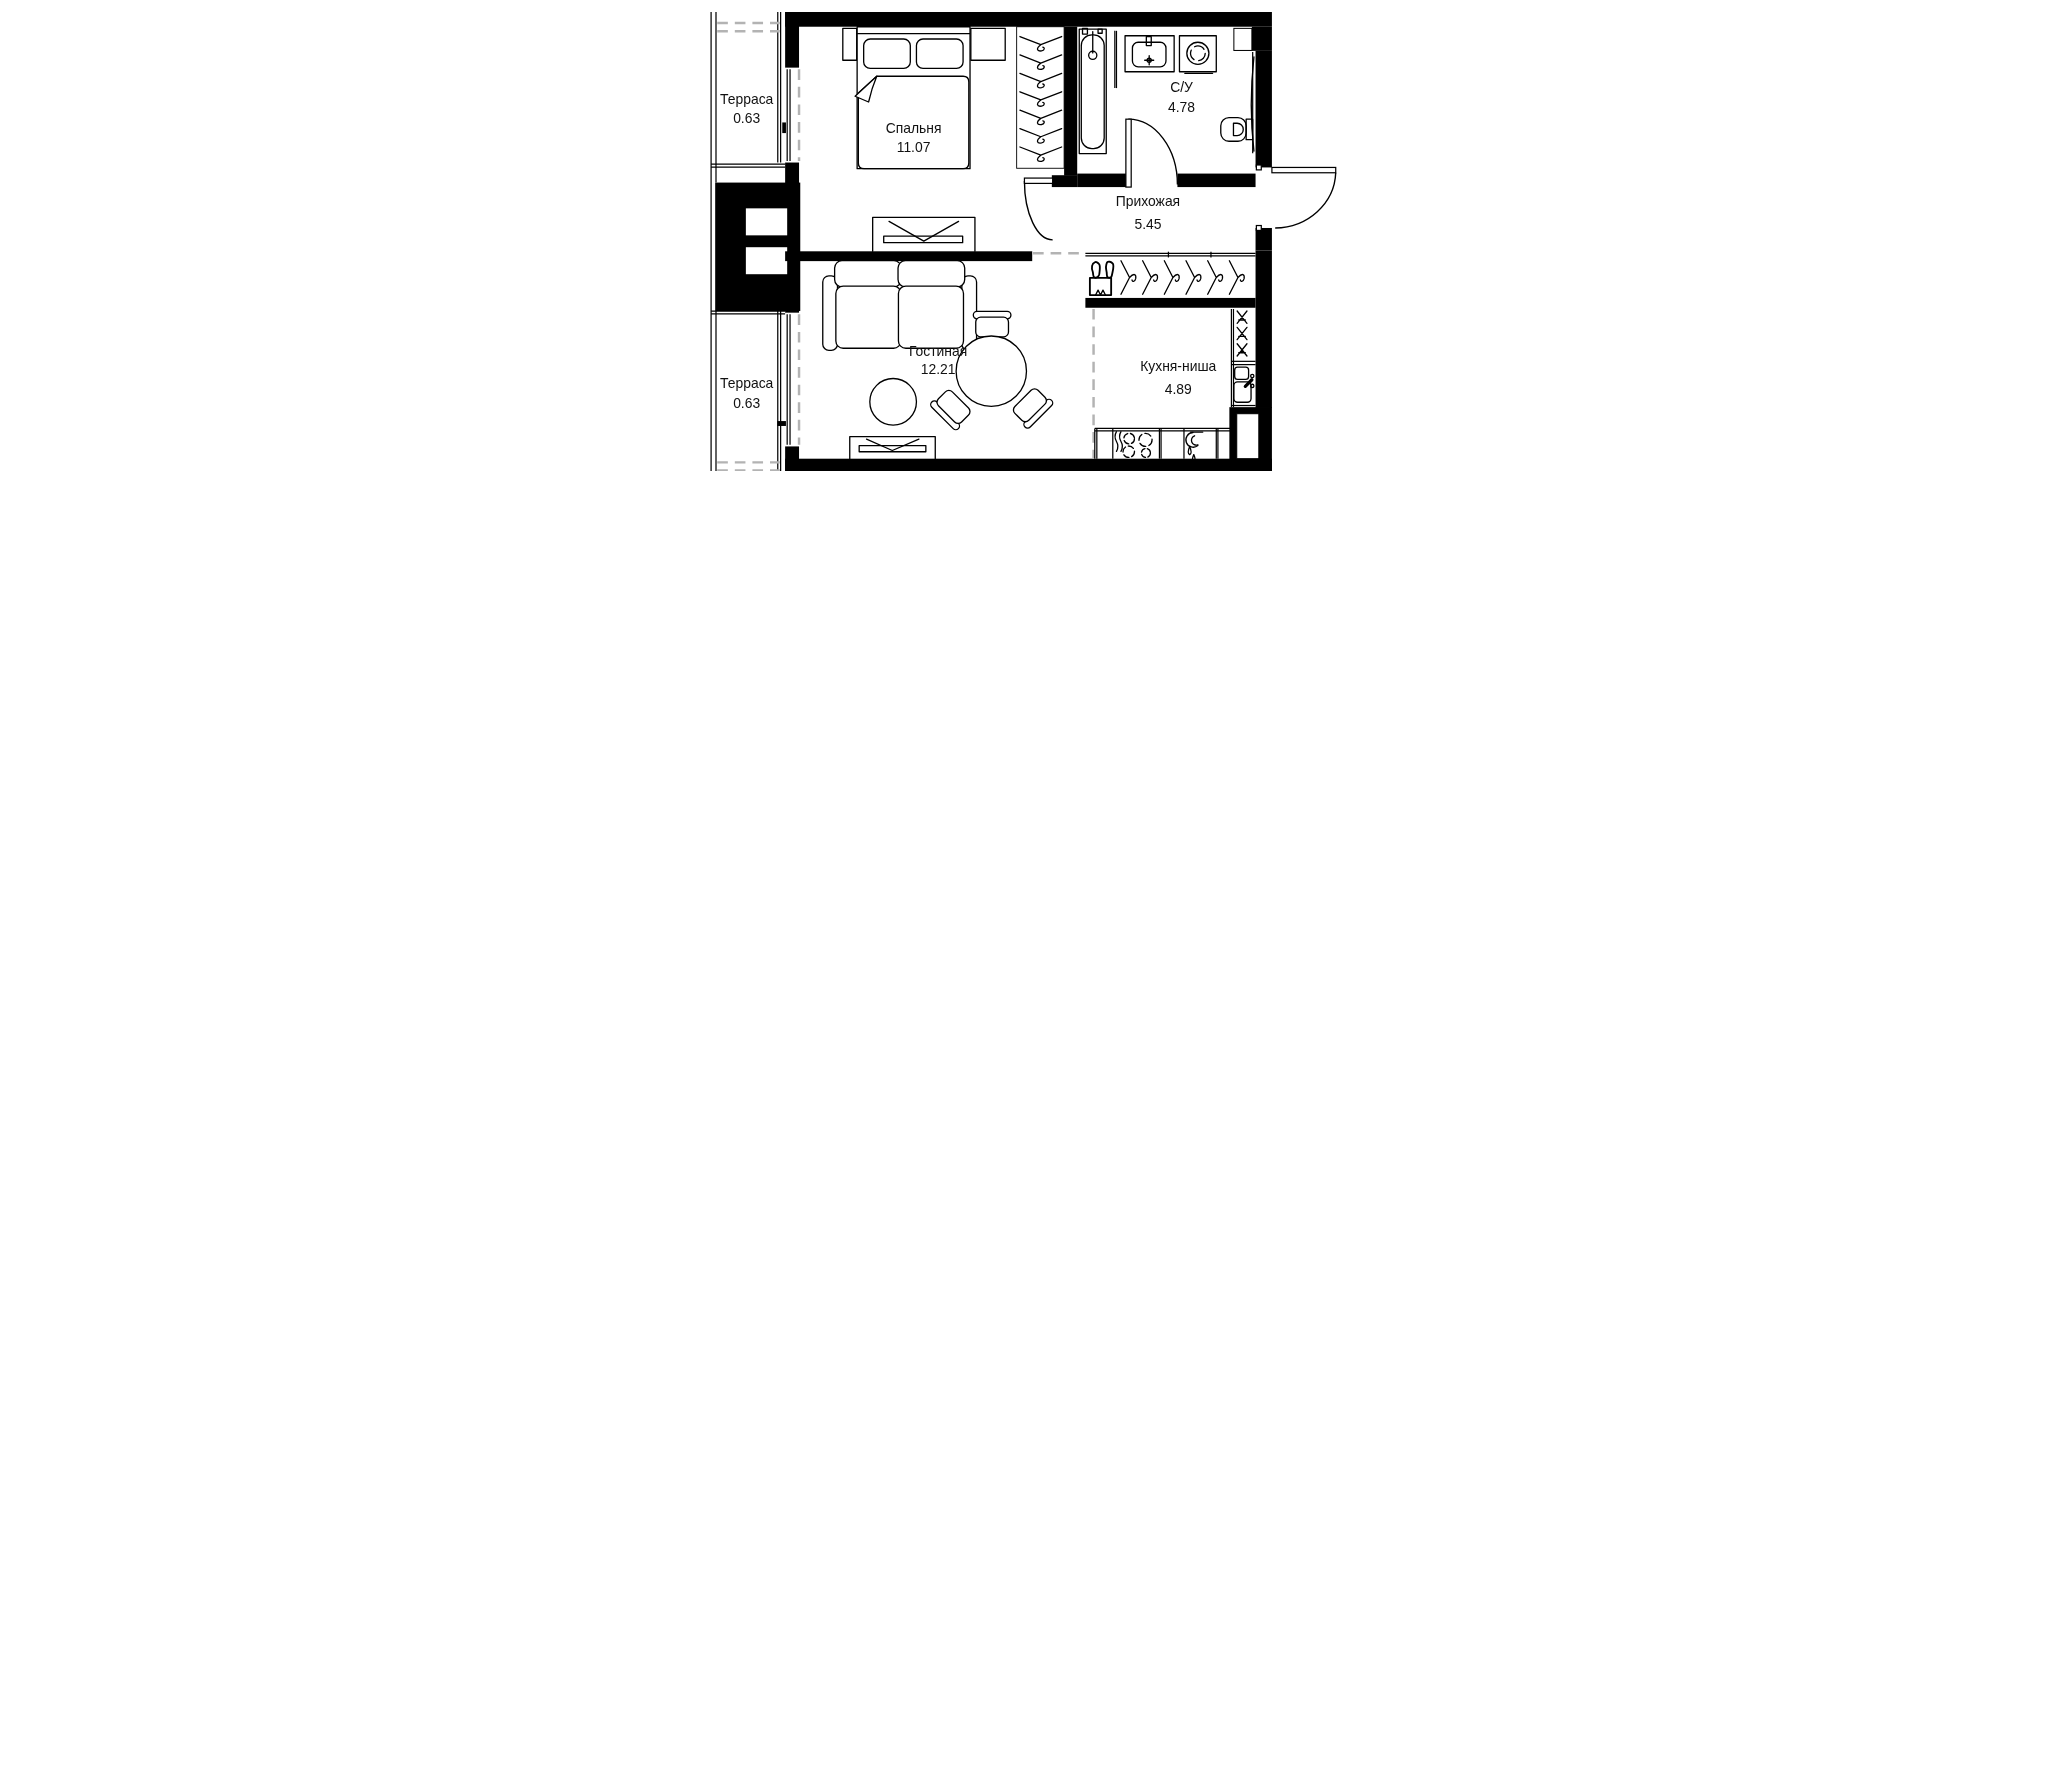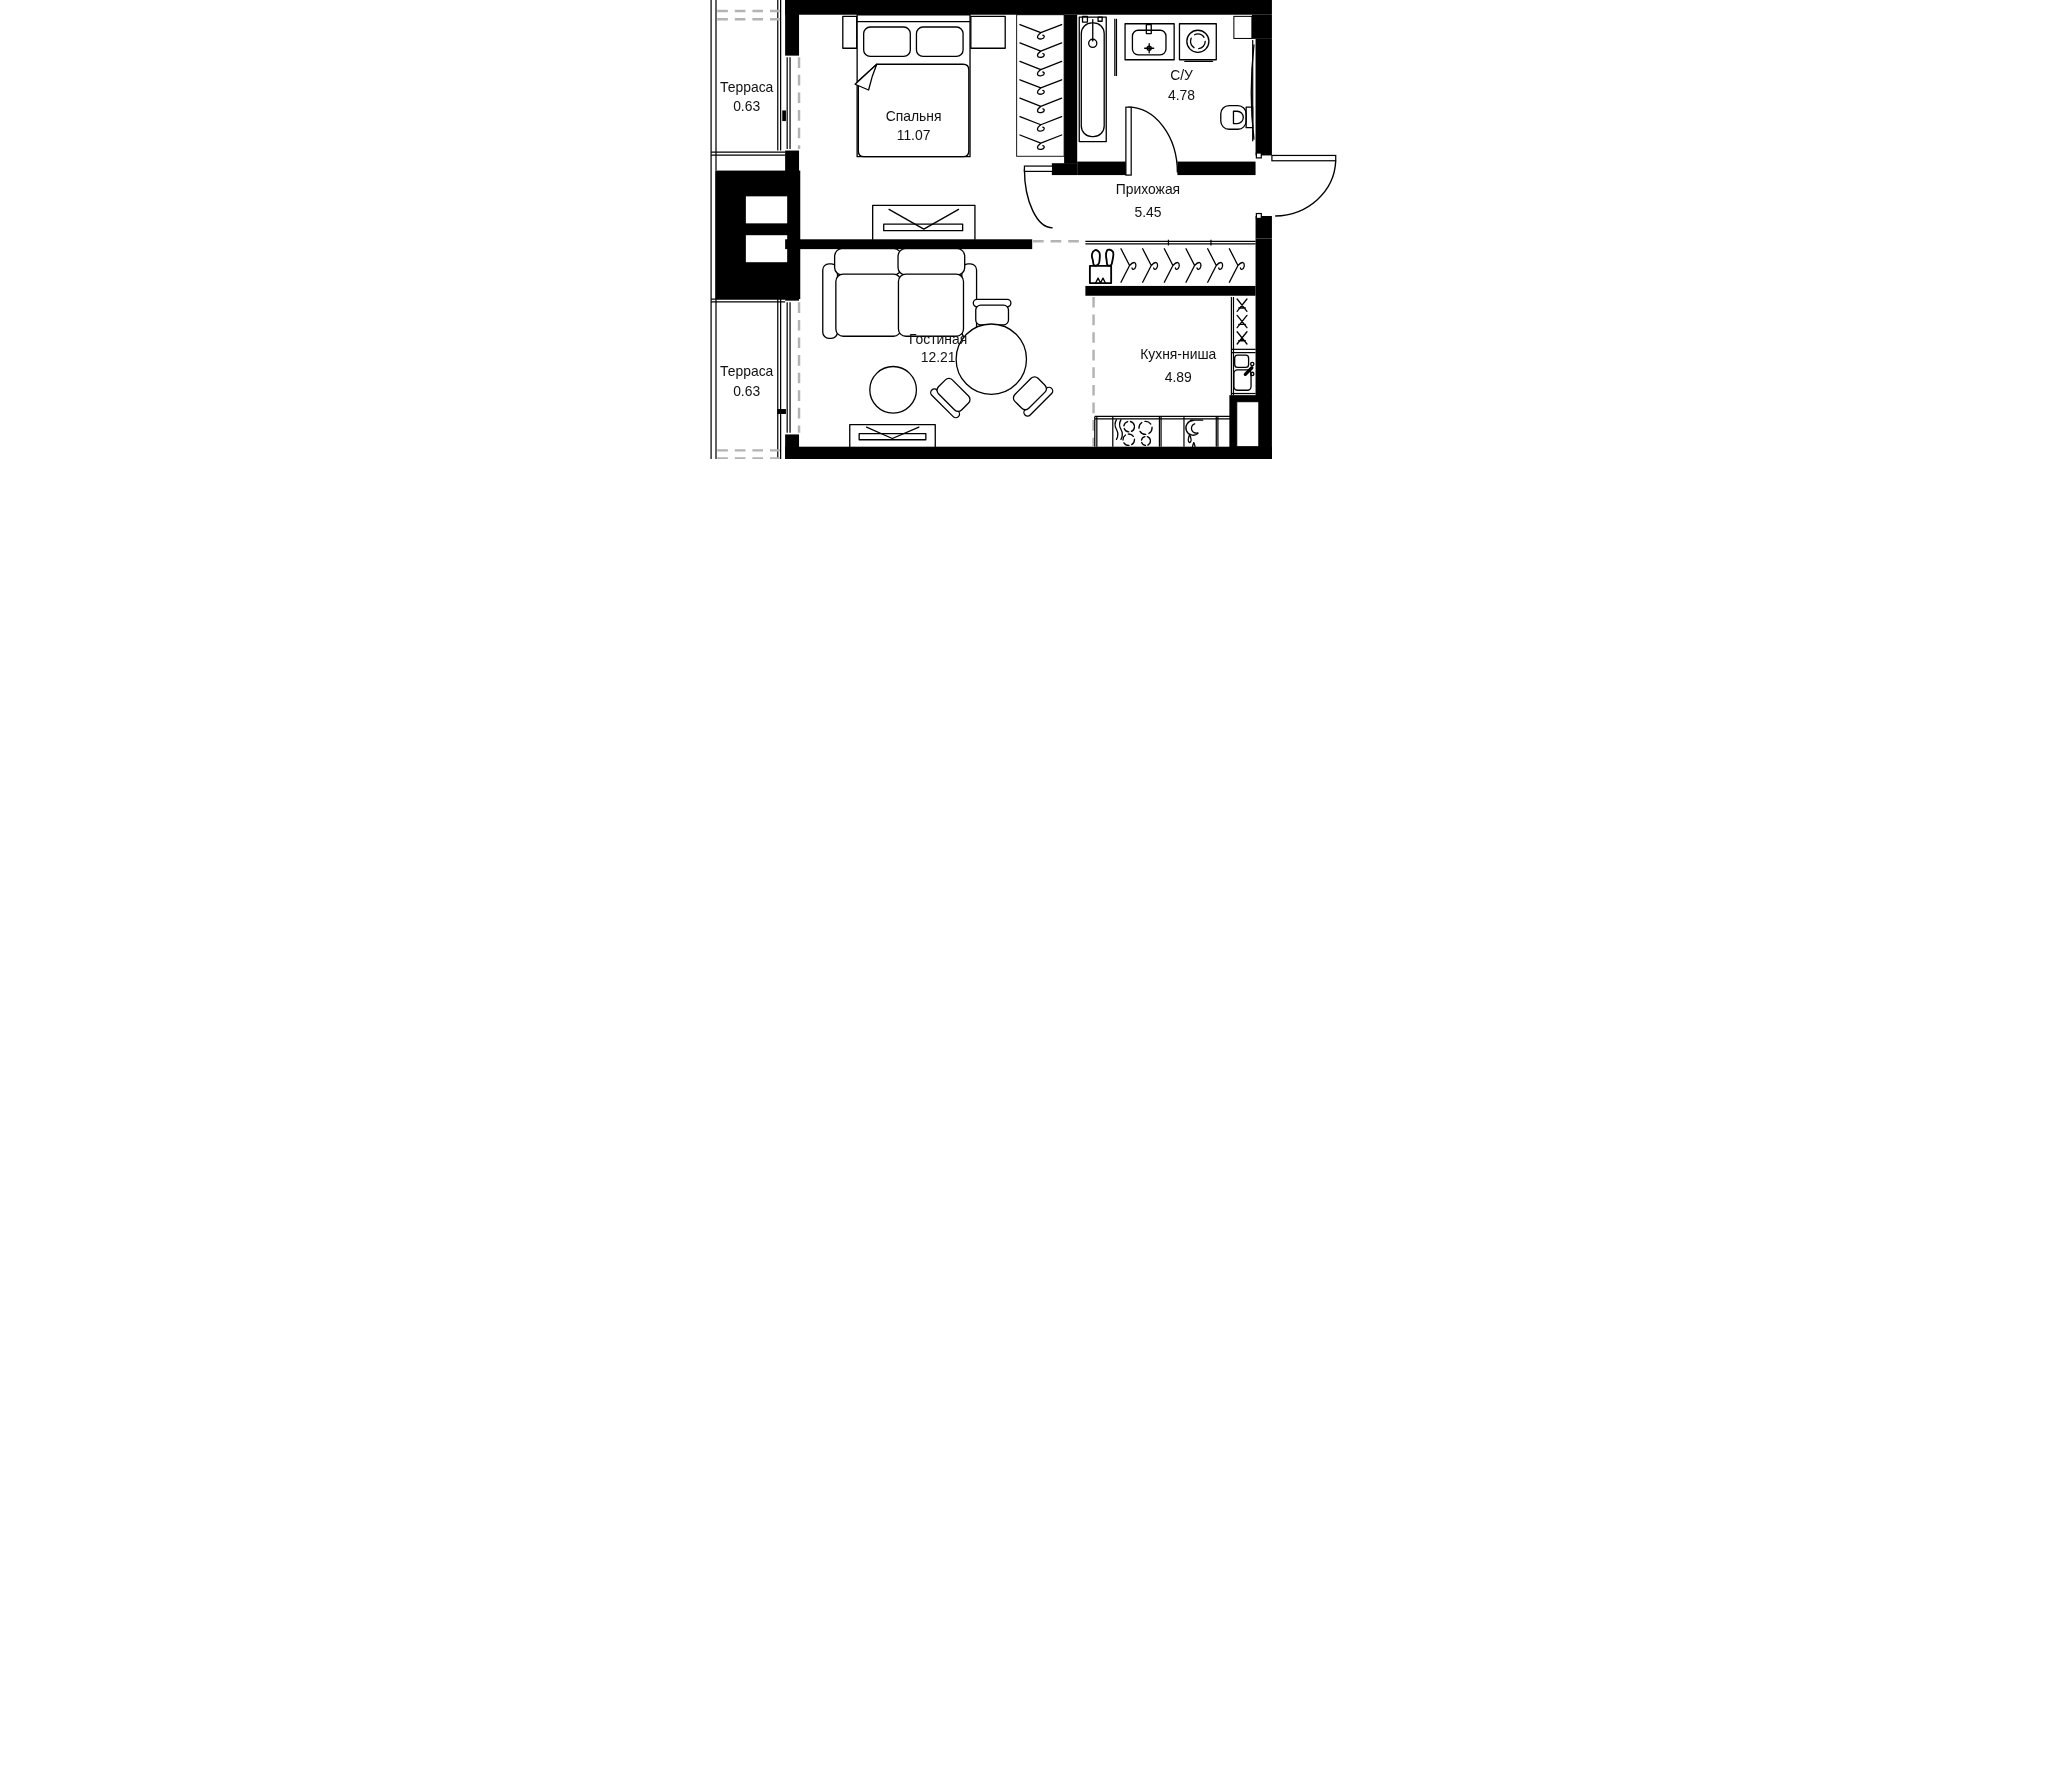--- a/index.html
+++ b/index.html
@@ -1,16 +1,16 @@
 <!DOCTYPE html>
 <html style="font-size:6.5px"><head>
 <meta charset="utf-8">
 <style>
   html,body{margin:0;padding:0;background:#ffffff;}
-  .plan-wrap{width:100%;max-width:632px;margin:0 auto;}
+  .plan-wrap{width:100%;max-width:632px;margin:12px auto;}
   svg{display:block;width:100%;height:auto;background:#ffffff;}
   .wall{fill:#000000;stroke:none;}
   .shaft{fill:#ffffff;stroke:#000000;stroke-width:2.5;}
   .slot{fill:#ffffff;stroke:none;}
   .thin{stroke:#000000;stroke-width:3;fill:none;stroke-linecap:butt;}
   .thin2{stroke:#000000;stroke-width:2.2;fill:none;}
   .furn{stroke:#000000;stroke-width:3.2;fill:none;stroke-linejoin:round;stroke-linecap:round;}
   .furnw{stroke:#000000;stroke-width:3.2;fill:#ffffff;stroke-linejoin:round;}
   .furnb{stroke:#000000;stroke-width:4.5;fill:none;stroke-linejoin:round;}
   .dash{stroke:#b3b3b3;stroke-width:6;fill:none;stroke-dasharray:26 17;}

